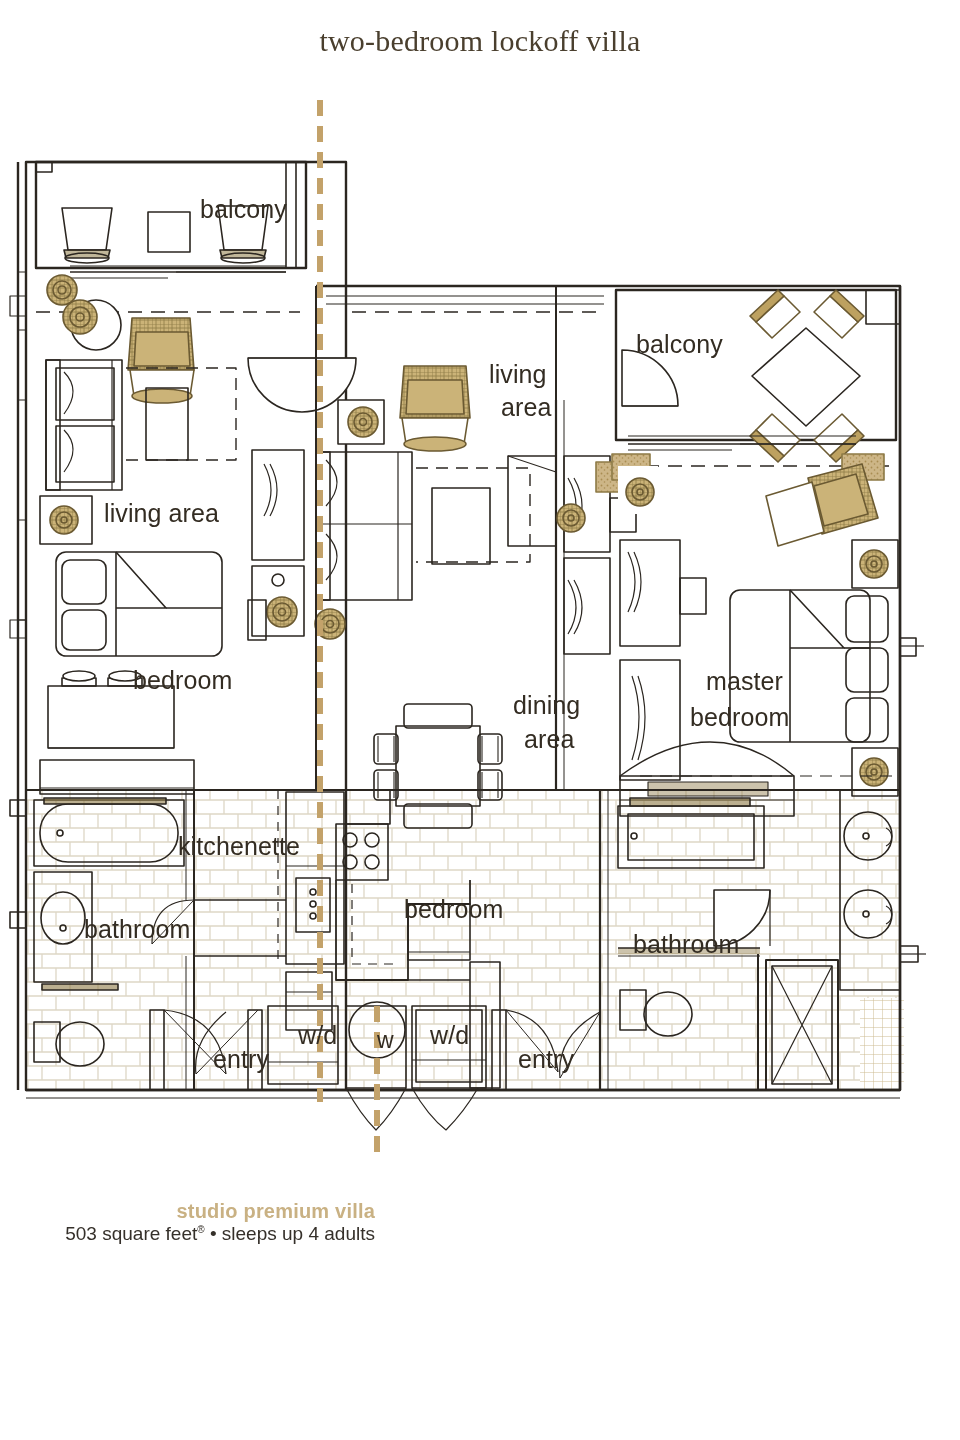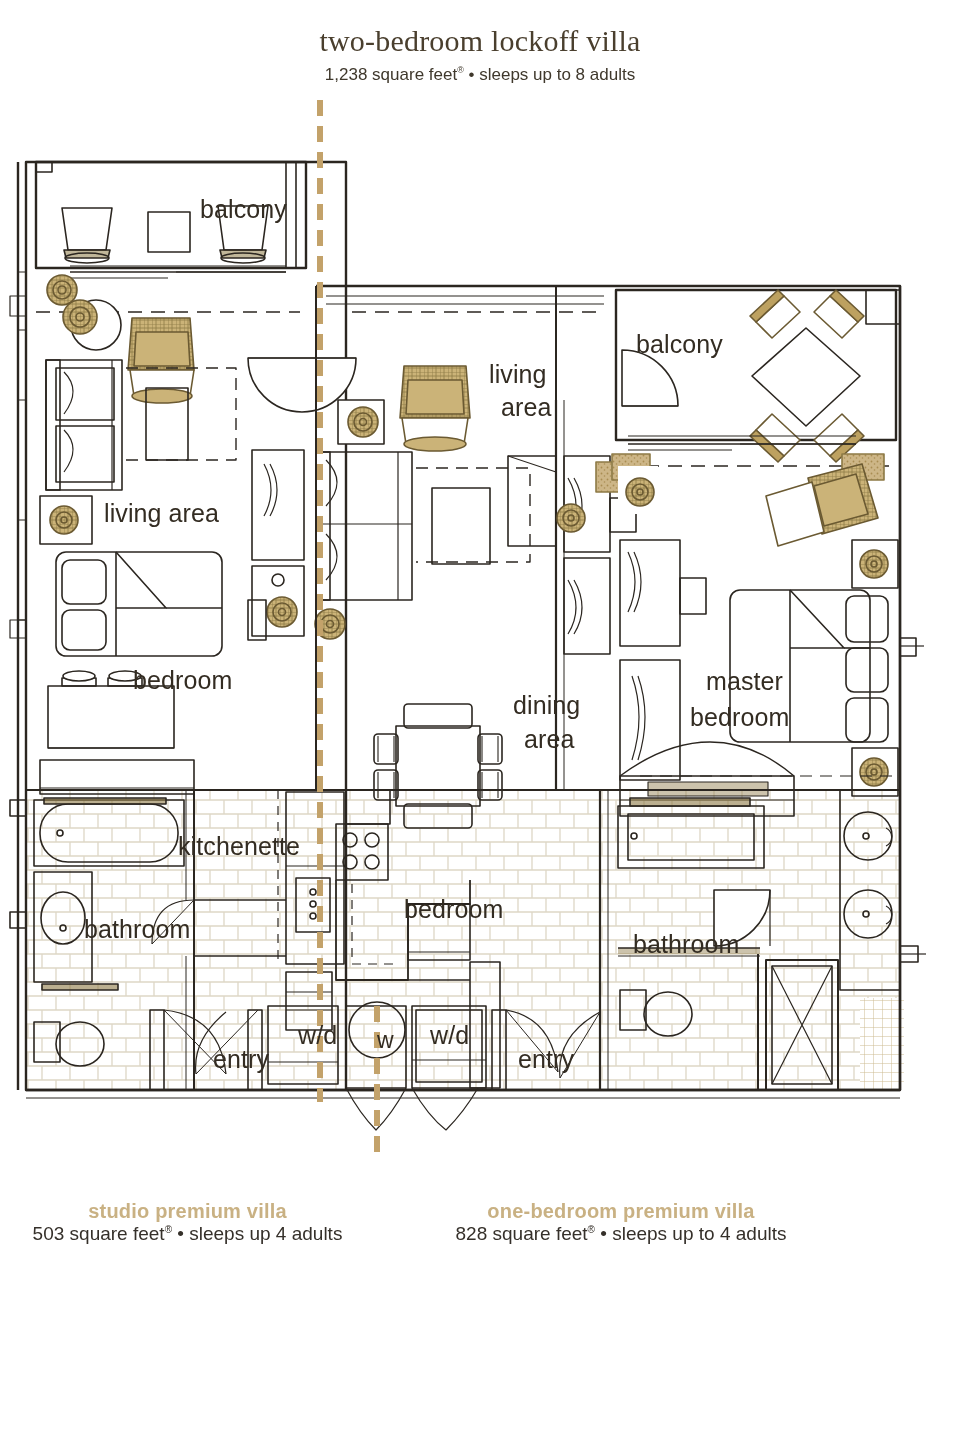--- a/index.html
+++ b/index.html
@@ -28,40 +28,37 @@
 
   
   .rlabel{
     position:absolute;font-size:25px;color:#332c22;white-space:nowrap;
     font-weight:400;line-height:1.05;letter-spacing:.1px;
   }
   .rlabel.sm{font-size:23px;}
 
   
   .footer{position:absolute;top:1190px;left:0;width:960px;height:120px;}
-  .foot-col{position:absolute;text-align:center;}
+  .foot-col{position:absolute;text-align:right;}
   .foot-title{
     font-size:20px;font-weight:700;color:#c9b183;letter-spacing:.2px;
     white-space:nowrap;
   }
   .foot-sub{
     margin-top:0;font-size:19px;color:#35302a;white-space:nowrap;
   }
   .foot-sub sup{font-size:10px;vertical-align:super;}
 </style>
 </head>
 <body>
 
 <div id="page">
 
   <div class="header">
     <div class="title">two-bedroom lockoff villa</div>
-    <div class="subtitle">
-      <span>1,238 square feet</span><sup>®</sup><span> • sleeps up to 8 adults</span>
-    </div>
   </div>
 
   <div id="plan">
     <svg width="960" height="1080" viewBox="0 0 960 1080" xmlns="http://www.w3.org/2000/svg">
       <defs>
 
         <pattern id="tile" width="56" height="28" patternUnits="userSpaceOnUse">
           <rect width="56" height="28" fill="#ffffff"></rect>
           <path d="M0 0 H56 M0 14 H56 M0 28 H56" stroke="#ded7c6" stroke-width="1.3" fill="none"></path>
           <path d="M0 0 V14 M28 0 V14 M56 0 V14 M14 14 V28 M42 14 V28" stroke="#ded7c6" stroke-width="1.3"></path>
@@ -583,22 +580,16 @@
       <div class="rlabel sm" style="left: 377px; top: 1028px;">w</div>
     </div>
 
   <div class="footer">
     <div class="foot-col" style="left:0;top:10px;width:375px;">
       <div class="foot-title">studio premium villa</div>
       <div class="foot-sub">
         <span>503 square feet</span><sup>®</sup><span> • sleeps up 4 adults</span>
       </div>
     </div>
-    <div class="foot-col" style="left:396px;top:10px;width:450px;">
-      <div class="foot-title">one-bedroom premium villa</div>
-      <div class="foot-sub">
-        <span>828 square feet</span><sup>®</sup><span> • sleeps up to 4 adults</span>
-      </div>
-    </div>
 
   </div>
 
 </div>
 
 </body></html>

